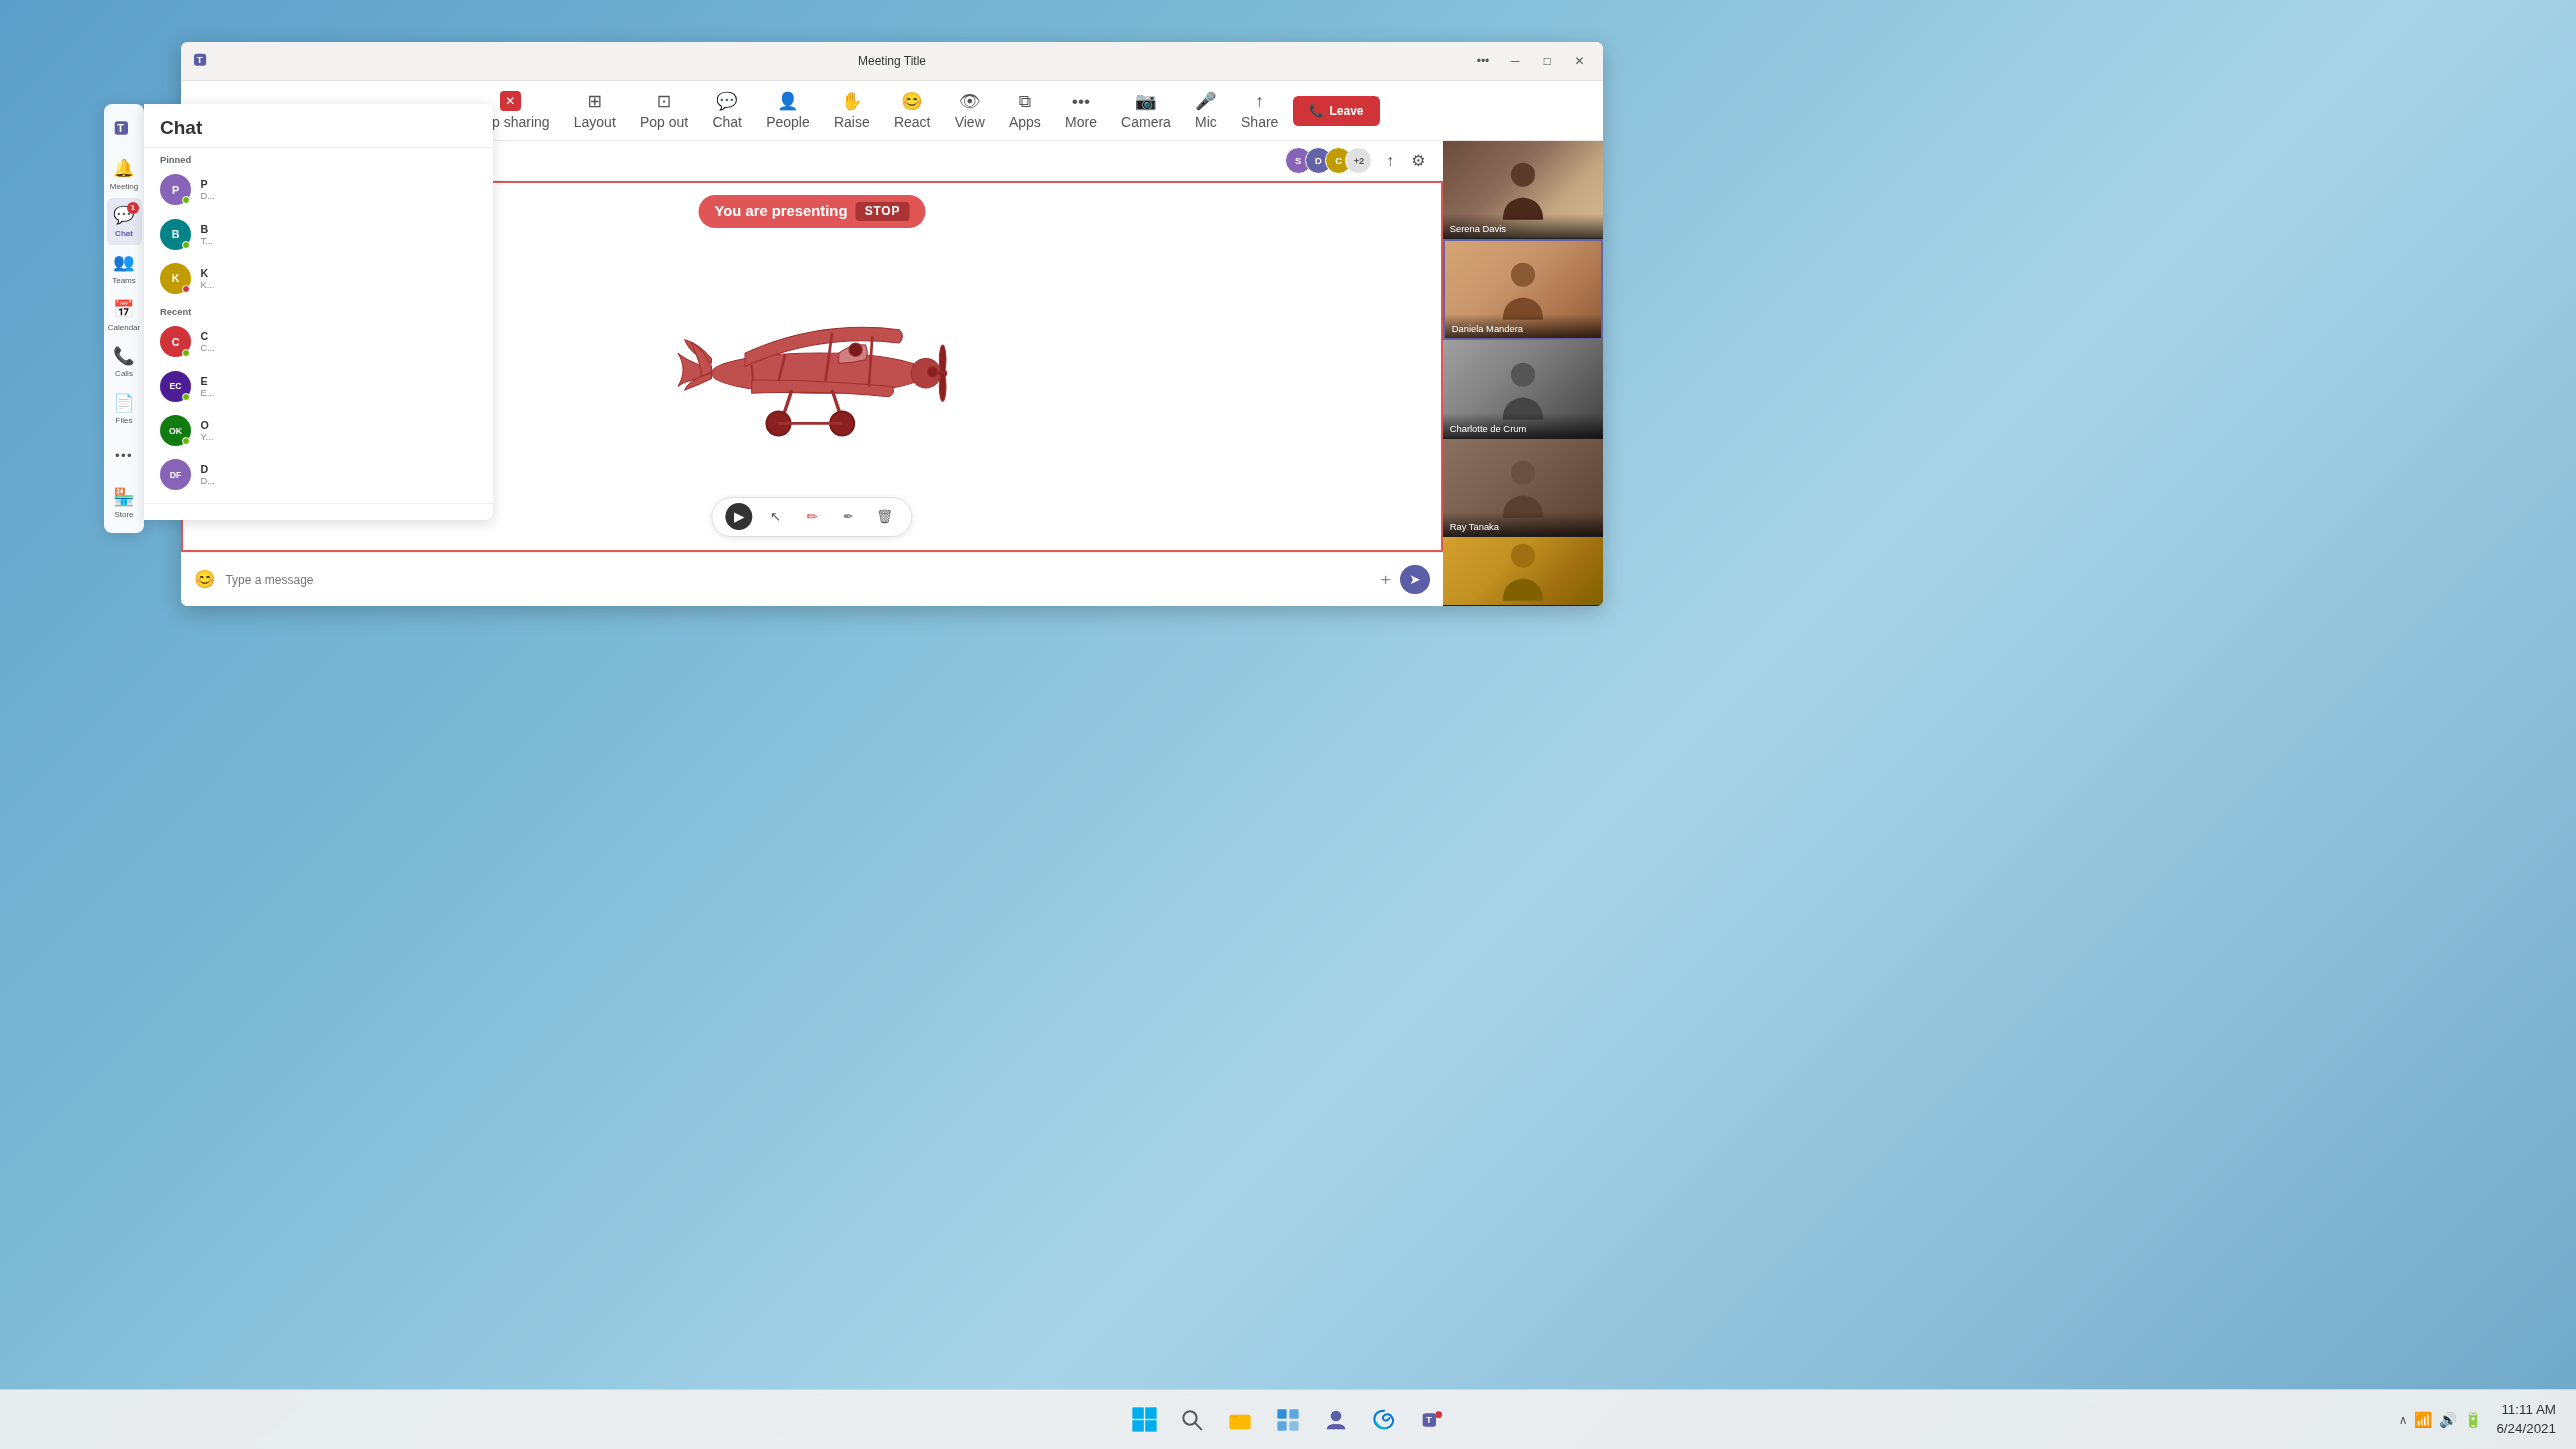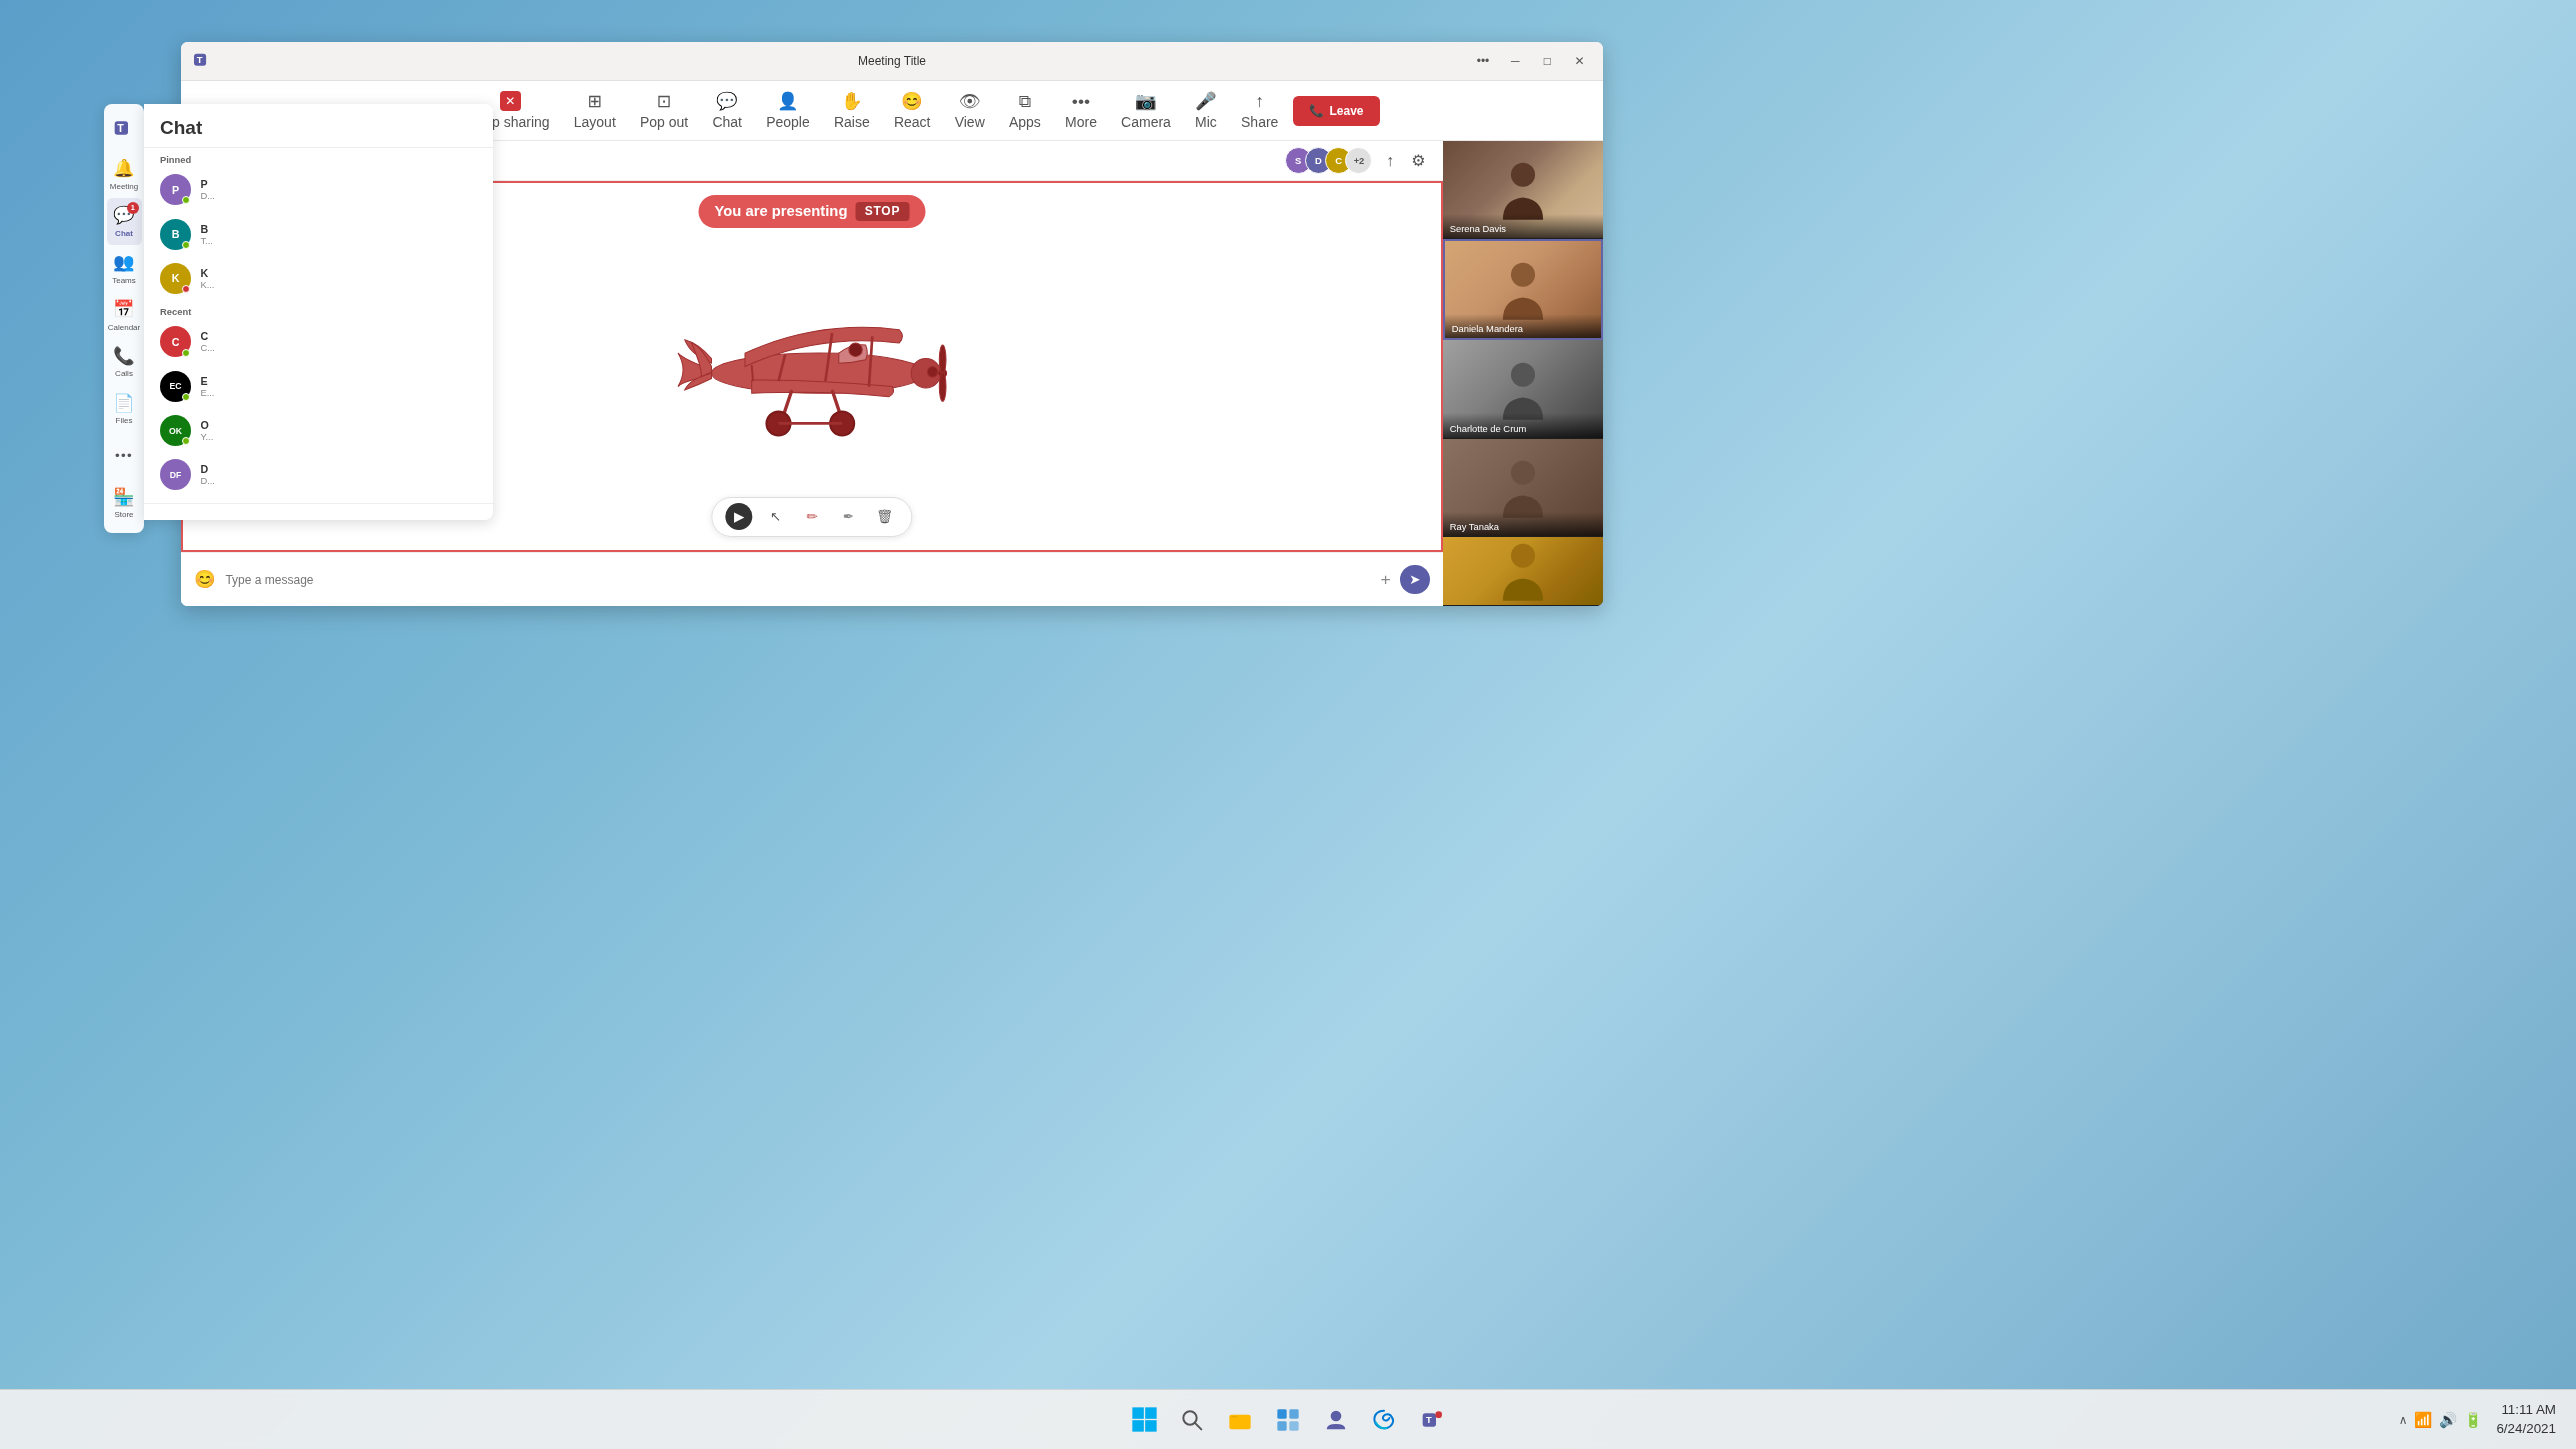--- a/index.html
+++ b/index.html
@@ -633,21 +633,21 @@
   <div class="chat-list-item">
     <div class="chat-avatar" style="background:#d13438">C
       <div class="avatar-status online"></div>
     </div>
     <div class="chat-item-info">
       <div class="chat-item-name">C</div>
       <div class="chat-item-msg">C...</div>
     </div>
   </div>
   <div class="chat-list-item">
-    <div class="chat-avatar" style="background:#000000;font-size:8.7px">EC
+    <div class="chat-avatar" style="background:#4c1d95;font-size:8.7px">EC
       <div class="avatar-status online"></div>
     </div>
     <div class="chat-item-info">
       <div class="chat-item-name">E</div>
       <div class="chat-item-msg">E...</div>
     </div>
   </div>
   <div class="chat-list-item">
     <div class="chat-avatar" style="background:#107c10;font-size:8.7px">OK
       <div class="avatar-status online"></div>

